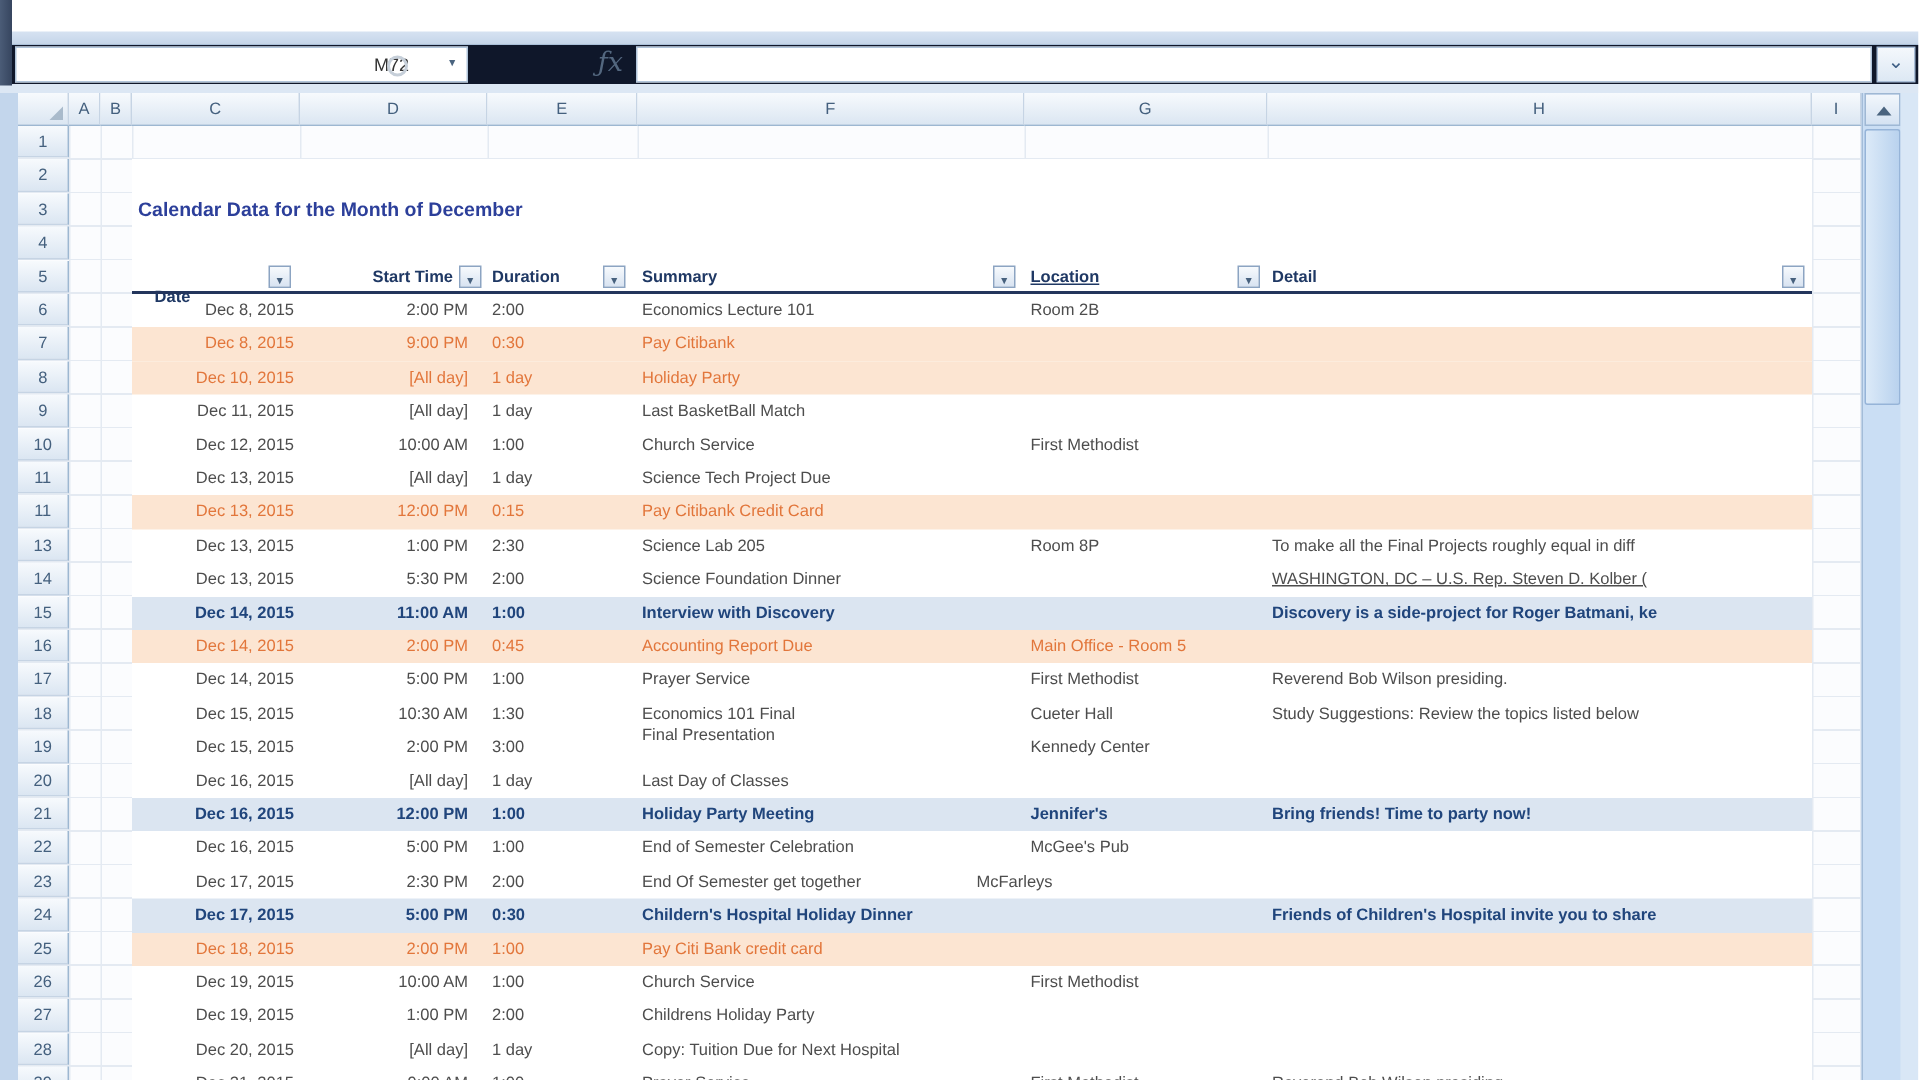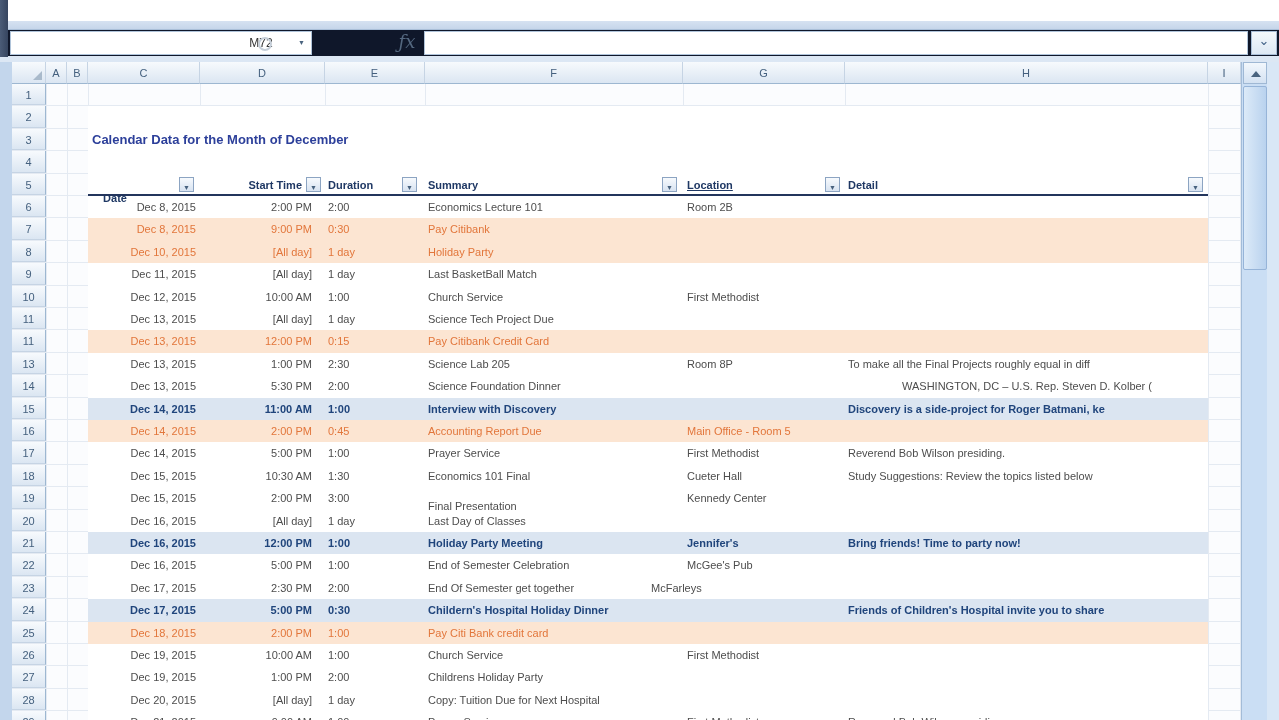--- a/index.html
+++ b/index.html
@@ -147,21 +147,21 @@
         <div class="cell" style="left: 88px; top: 290.8px; text-align: right; width: 108px;">Dec 13, 2015</div>
         <div class="cell" style="left: 200px; top: 290.8px; text-align: right; width: 112px;">1:00 PM</div>
         <div class="cell" style="left: 328px; top: 290.8px; text-align: left;">2:30</div>
         <div class="cell" style="left: 428px; top: 290.8px; text-align: left;">Science Lab 205</div>
         <div class="cell" style="left: 687px; top: 290.8px; text-align: left;">Room 8P</div>
         <div class="cell clip" style="left: 848px; top: 290.8px; text-align: left; width: 358px;">To make all the Final Projects roughly equal in diff</div>
         <div class="cell" style="left: 88px; top: 313.2px; text-align: right; width: 108px;">Dec 13, 2015</div>
         <div class="cell" style="left: 200px; top: 313.2px; text-align: right; width: 112px;">5:30 PM</div>
         <div class="cell" style="left: 328px; top: 313.2px; text-align: left;">2:00</div>
         <div class="cell" style="left: 428px; top: 313.2px; text-align: left;">Science Foundation Dinner</div>
-        <div class="cell clip" style="left: 848px; top: 313.2px; text-align: center; width: 358px;">WASHINGTON, DC – U.S. Rep. Steven D. Kolber (</div>
+        <div class="cell clip" style="left: 848px; top: 313.2px; text-align: left; width: 358px; text-decoration: underline;">WASHINGTON, DC – U.S. Rep. Steven D. Kolber (</div>
         <div class="band blue" style="left: 88px; width: 1120px; top: 335.6px;"></div>
         <div class="cell blue" style="left: 88px; top: 335.6px; text-align: right; width: 108px;">Dec 14, 2015</div>
         <div class="cell blue" style="left: 200px; top: 335.6px; text-align: right; width: 112px;">11:00 AM</div>
         <div class="cell blue" style="left: 328px; top: 335.6px; text-align: left;">1:00</div>
         <div class="cell blue" style="left: 428px; top: 335.6px; text-align: left;">Interview with Discovery</div>
         <div class="cell blue clip" style="left: 848px; top: 335.6px; text-align: left; width: 358px;">Discovery is a side-project for Roger Batmani, ke</div>
         <div class="band orange" style="left: 88px; width: 1120px; top: 358px;"></div>
         <div class="cell orange" style="left: 88px; top: 358px; text-align: right; width: 108px;">Dec 14, 2015</div>
         <div class="cell orange" style="left: 200px; top: 358px; text-align: right; width: 112px;">2:00 PM</div>
         <div class="cell orange" style="left: 328px; top: 358px; text-align: left;">0:45</div>
@@ -175,21 +175,21 @@
         <div class="cell clip" style="left: 848px; top: 380.4px; text-align: left; width: 358px;">Reverend Bob Wilson presiding.</div>
         <div class="cell" style="left: 88px; top: 402.8px; text-align: right; width: 108px;">Dec 15, 2015</div>
         <div class="cell" style="left: 200px; top: 402.8px; text-align: right; width: 112px;">10:30 AM</div>
         <div class="cell" style="left: 328px; top: 402.8px; text-align: left;">1:30</div>
         <div class="cell" style="left: 428px; top: 402.8px; text-align: left;">Economics 101 Final</div>
         <div class="cell" style="left: 687px; top: 402.8px; text-align: left;">Cueter Hall</div>
         <div class="cell clip" style="left: 848px; top: 402.8px; text-align: left; width: 358px;">Study Suggestions: Review the topics listed below</div>
         <div class="cell" style="left: 88px; top: 425.2px; text-align: right; width: 108px;">Dec 15, 2015</div>
         <div class="cell" style="left: 200px; top: 425.2px; text-align: right; width: 112px;">2:00 PM</div>
         <div class="cell" style="left: 328px; top: 425.2px; text-align: left;">3:00</div>
-        <div class="cell" style="left: 428px; top: 433px; text-align: right;">Final Presentation</div>
+        <div class="cell" style="left: 428px; top: 417px; text-align: right;">Final Presentation</div>
         <div class="cell" style="left: 687px; top: 425.2px; text-align: left;">Kennedy Center</div>
         <div class="cell" style="left: 88px; top: 447.6px; text-align: right; width: 108px;">Dec 16, 2015</div>
         <div class="cell" style="left: 200px; top: 447.6px; text-align: right; width: 112px;">[All day]</div>
         <div class="cell" style="left: 328px; top: 447.6px; text-align: left;">1 day</div>
         <div class="cell" style="left: 428px; top: 447.6px; text-align: left;">Last Day of Classes</div>
         <div class="band blue" style="left: 88px; width: 1120px; top: 470px;"></div>
         <div class="cell blue" style="left: 88px; top: 470px; text-align: right; width: 108px;">Dec 16, 2015</div>
         <div class="cell blue" style="left: 200px; top: 470px; text-align: right; width: 112px;">12:00 PM</div>
         <div class="cell blue" style="left: 328px; top: 470px; text-align: left;">1:00</div>
         <div class="cell blue" style="left: 428px; top: 470px; text-align: left;">Holiday Party Meeting</div>

